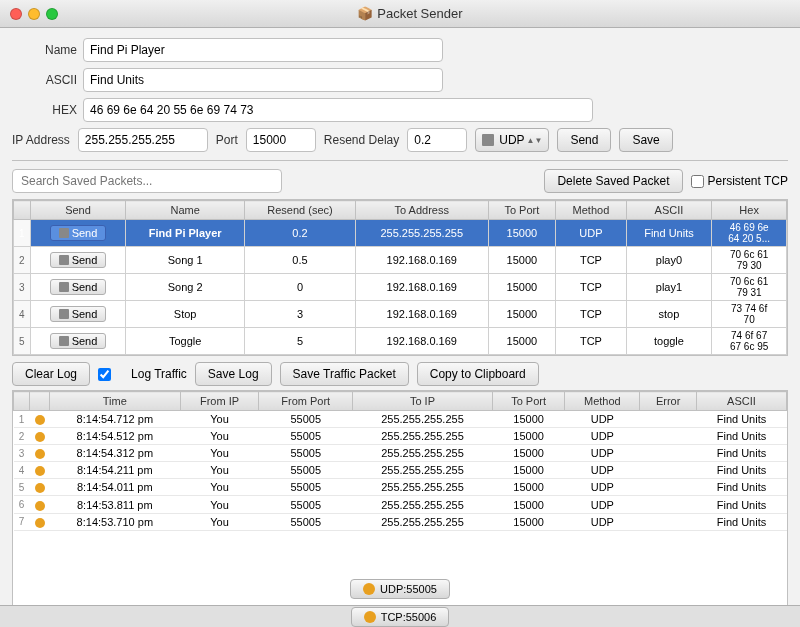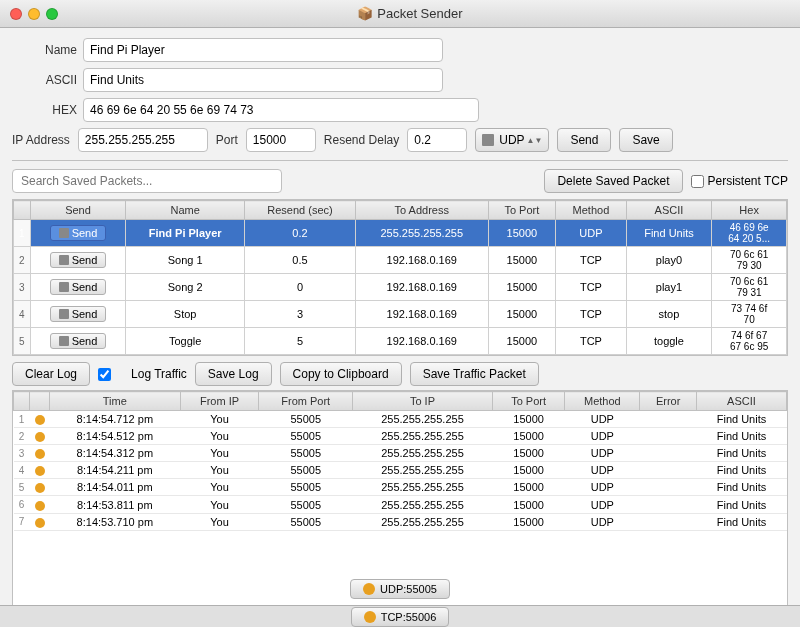--- a/index.html
+++ b/index.html
@@ -66,21 +66,21 @@
     .form-input {
       border: 1px solid #c0c0c0;
       border-radius: 4px;
       padding: 3px 6px;
       font-size: 12px;
       background: white;
       height: 24px;
     }
     .input-name { width: 360px; }
     .input-ascii { width: 360px; }
-    .input-hex { width: 396px; }
+    .input-hex { width: 510px; }
 
     
     .ip-row {
       display: flex;
       align-items: center;
       gap: 8px;
       margin-bottom: 8px;
     }
     .ip-label { font-size: 12px; color: #333; }
     .ip-input { width: 130px; }
@@ -480,24 +480,24 @@
       <span>Clear Log</span>
     </button>
     <label class="log-checkbox-label">
       <input type="checkbox" checked="" style="">
       <span>Log Traffic</span>
     </label>
     <button class="btn">
       <span>Save Log</span>
     </button>
     <button class="btn">
-      <span>Copy to Clipboard</span>
+      <span>Save Traffic Packet</span>
     </button>
     <button class="btn">
-      <span>Save Traffic Packet</span>
+      <span>Copy to Clipboard</span>
     </button>
   </div>
 
   <div class="log-table-wrapper">
     <table class="log-table">
       <thead>
         <tr>
           <th style="width:16px;"></th>
           <th style="width:18px;"></th>
           <th>Time</th>

